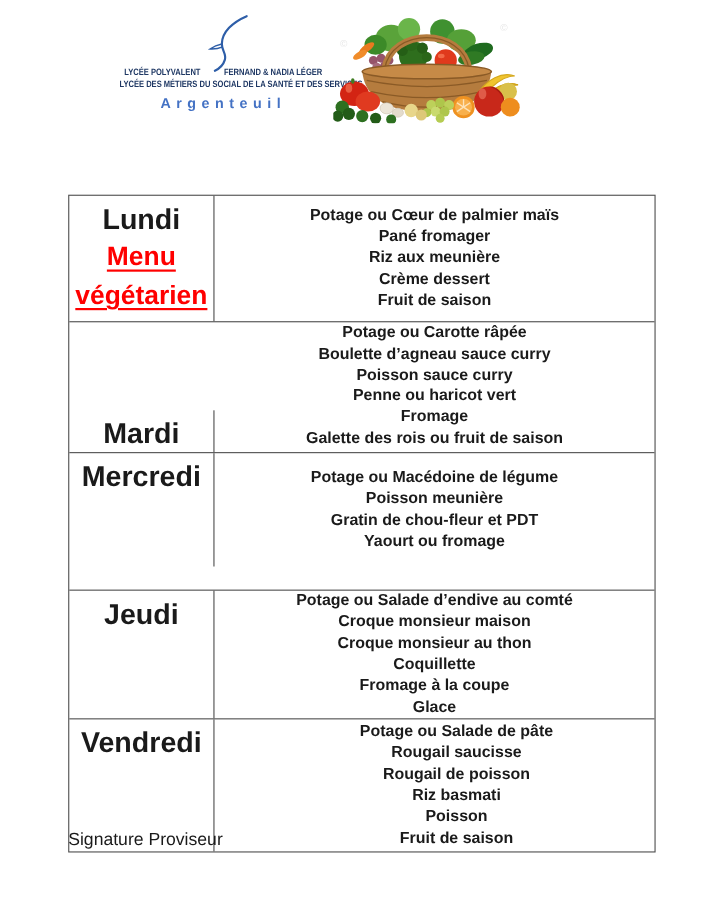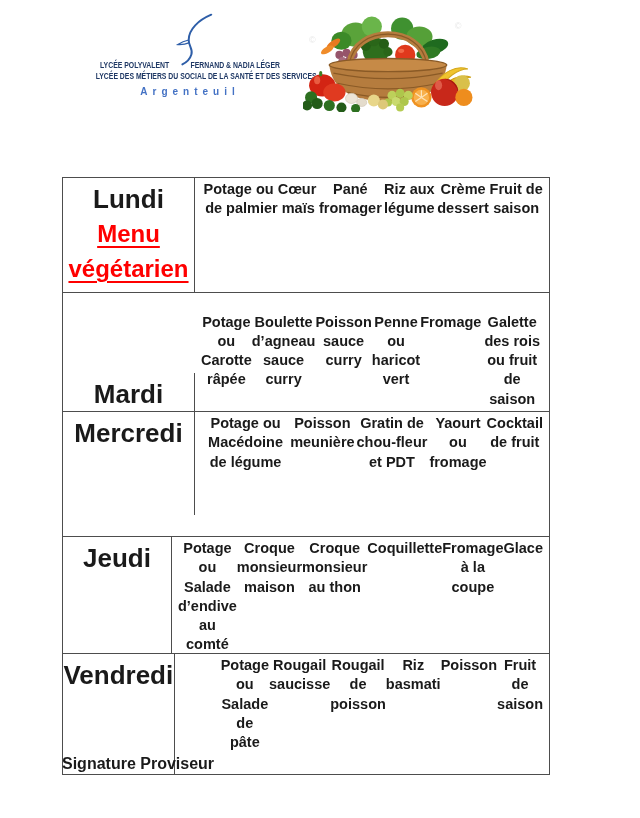--- a/index.html
+++ b/index.html
@@ -8,48 +8,48 @@
     background:#ffffff;
     font-family:"Liberation Sans", sans-serif;
     position:relative;
     overflow:hidden;
     -webkit-font-smoothing:antialiased;
   }
   .page{position:absolute;inset:0;background:#fff;}
 
   
   .school-block{
-    position:absolute;left:75px;top:10px;width:230px;height:100px;
+    position:absolute;left:88px;top:10px;width:230px;height:100px;
     text-align:center;color:var(--school-text,#1f3864);
   }
   .bird{position:absolute;left:100px;top:2px;}
   .school-lines{position:absolute;left:0;top:50px;width:230px;}
   .school-line{
     display:block;white-space:nowrap;
     font-weight:bold;font-size:8.4px;line-height:11px;
     transform:scaleX(.82);transform-origin:50% 50%;
   }
   .school-line1{display:flex;justify-content:center;gap:26px;transform:scaleX(.82);transform-origin:50% 50%;font-weight:bold;font-size:8.4px;line-height:11px;white-space:nowrap;}
   .city{
-    margin-top:4px;font-weight:bold;font-size:10px;
+    margin-top:4px;font-weight:bold;font-size:13px;
     letter-spacing:5px;color:var(--city-blue,#4472c4);
   }
 
   .photo{position:absolute;left:303px;top:12px;width:170px;height:100px;}
 
   
   .title{
     position:absolute;top:125px;left:0;width:640px;
     text-align:center;font-size:25px;font-weight:bold;color:#111;
     margin:0;letter-spacing:0;
   }
 
   
   .menu-table{
-    position:absolute;left:62px;top:177px;width:488px;
+    position:absolute;left:62px;top:177px;width:534px;
     border:1px solid var(--table-border,#4d4d4d);
     box-sizing:border-box;
     background:#fff;
   }
   .row{display:flex;box-sizing:border-box;}
   .row + .row{border-top:1px solid var(--table-border,#4d4d4d);}
   .day-cell{
     width:132px;box-sizing:border-box;
     border-right:1px solid var(--table-border,#4d4d4d);
     text-align:center;padding-top:5px;
@@ -57,30 +57,30 @@
   .day-name{font-size:26px;line-height:33px;font-weight:bold;color:#1a1a1a;}
   .day-note{
     font-size:24px;line-height:35px;font-weight:bold;
     color:var(--note-red,#ff0000);
     text-decoration:underline;
     text-decoration-thickness:2px;
     text-underline-offset:4px;
     padding:0 2px;
   }
   .items-cell{
-    flex:1;display:flex;justify-content:center;
+    flex:1;display:flex;flex-direction:column;justify-content:center;
     text-align:center;padding:2px 6px;box-sizing:border-box;
   }
   .menu-item{font-size:14.5px;line-height:19.3px;font-weight:bold;color:#1a1a1a;}
 
   
   .signatures{
     position:absolute;top:755px;left:62px;right:64px;
     display:flex;justify-content:space-between;
-    font-size:16px;font-weight:bold;color:#1a1a1a;
+    font-size:16px;font-weight:normal;color:#1a1a1a;
   }
 </style>
 </head>
 <body>
 
 <div class="page">
 
   <div class="school-block">
     <svg class="bird" width="40" height="56" viewBox="0 0 44 62" aria-hidden="true">
       <path d="M40,3 C26,9 15,19 15,31 C15,38 20,41 18,47 C16.5,52 12,56 8,58" stroke="#2e5ea8" stroke-width="2.2" fill="none" stroke-linecap="round"></path>
@@ -192,21 +192,21 @@
 
   <div class="menu-table">
       <div class="row" style="height: 114px;">
         <div class="day-cell">
           <div class="day-name">Lundi</div>
           <div class="day-note">Menu végétarien</div>
         </div>
         <div class="items-cell">
           <div class="menu-item">Potage ou Cœur de palmier maïs</div>
           <div class="menu-item">Pané fromager</div>
-          <div class="menu-item">Riz aux légume</div>
+          <div class="menu-item">Riz aux meunière</div>
           <div class="menu-item">Crème dessert</div>
           <div class="menu-item">Fruit de saison</div>
         </div>
       </div>
       <div class="row" style="height: 119px; align-items: flex-end;">
         <div class="day-cell">
           <div class="day-name">Mardi</div>
         </div>
         <div class="items-cell">
           <div class="menu-item">Potage ou Carotte râpée</div>
@@ -219,21 +219,20 @@
       </div>
       <div class="row" style="height: 104px; justify-content: center;">
         <div class="day-cell">
           <div class="day-name">Mercredi</div>
         </div>
         <div class="items-cell">
           <div class="menu-item">Potage ou Macédoine de légume</div>
           <div class="menu-item">Poisson meunière</div>
           <div class="menu-item">Gratin de chou-fleur et PDT</div>
           <div class="menu-item">Yaourt ou fromage</div>
-          <div class="menu-item">Cocktail de fruit</div>
         </div>
       </div>
       <div class="row" style="height: 117px; margin-top: 21px;">
         <div class="day-cell">
           <div class="day-name">Jeudi</div>
         </div>
         <div class="items-cell">
           <div class="menu-item">Potage ou Salade d’endive au comté</div>
           <div class="menu-item">Croque monsieur maison</div>
           <div class="menu-item">Croque monsieur au thon</div>

